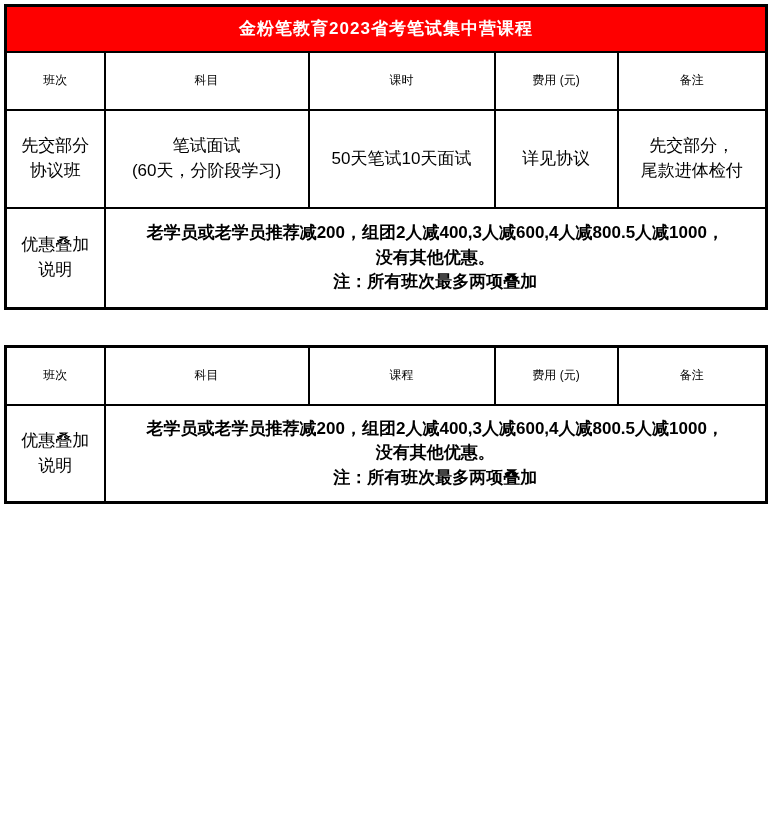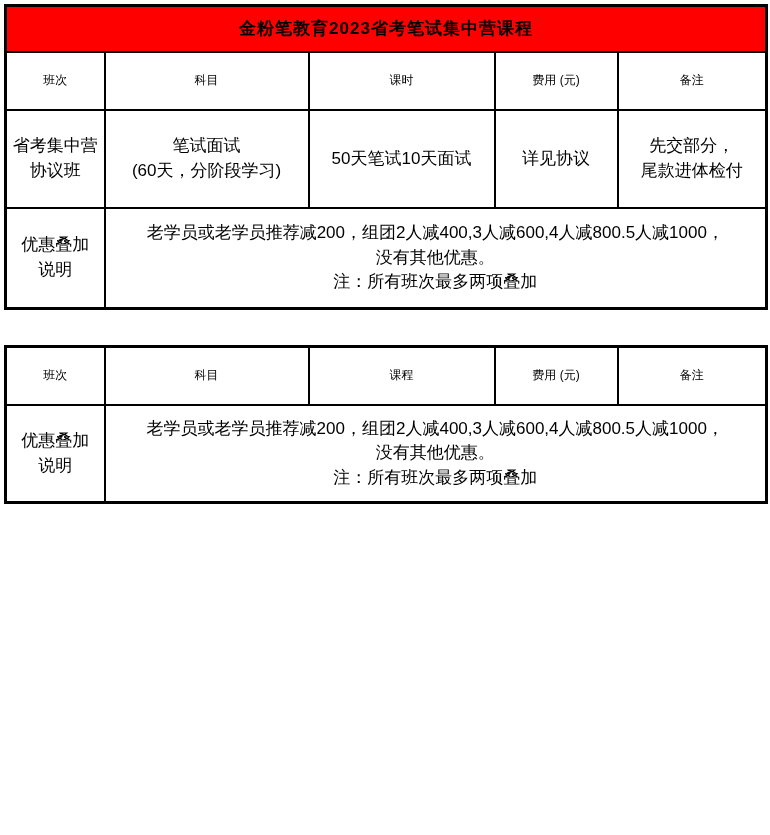--- a/index.html
+++ b/index.html
@@ -26,21 +26,21 @@
     text-align: center;
     vertical-align: middle;
     white-space: pre-line;
     font-size: 17px;
     line-height: 1.45;
     padding: 2px 4px;
     overflow: hidden;
   }
   td.title-cell {
     background: #fe0000;
-    color: #000000;
+    color: #ffffff;
     font-size: 24px;
     font-weight: bold;
     height: 40px;
     letter-spacing: 1px;
   }
   tr.header-row td {
     font-size: 12px;
     height: 52px;
   }
   tr.t1-r1 td { height: 63px; }
@@ -48,20 +48,21 @@
   tr.t1-r3 td { height: 92px; }
   tr.t1-r4 td { height: 94px; }
   tr.t2-r1 td { height: 84px; }
   tr.t2-r2 td { height: 60px; }
   tr.t2-r3 td { height: 91px; }
   td.discount-text {
     text-align: left;
     padding-left: 9px;
     padding-right: 6px;
     line-height: 1.6;
+    font-weight: bold;
   }
   .table-gap { height: 35px; }
 </style>
 </head>
 <body>
 
 <div class="page">
 
   <table class="course-table">
     <colgroup>
@@ -76,21 +77,21 @@
       <td colspan="5" class="title-cell">金粉笔教育2023省考笔试集中营课程</td>
     </tr>
     <tr class="header-row">
       <td>班次</td>
       <td>科目</td>
       <td>课时</td>
       <td>费用 (元)</td>
       <td>备注</td>
     </tr>
     <tr class="t1-r2">
-      <td>省考集中营
+      <td>先交部分
 协议班</td>
       <td>笔试面试
 (60天，分阶段学习)</td>
       <td>50天笔试10天面试</td>
       <td>详见协议</td>
       <td>先交部分，
 尾款进体检付</td>
     </tr>
     <tr class="t1-r4">
       <td>优惠叠加

